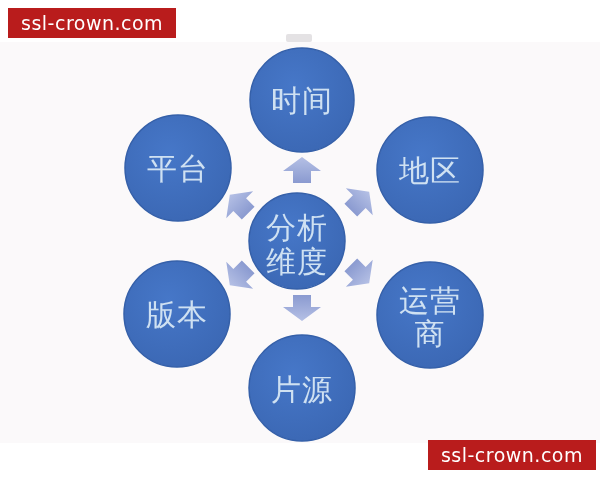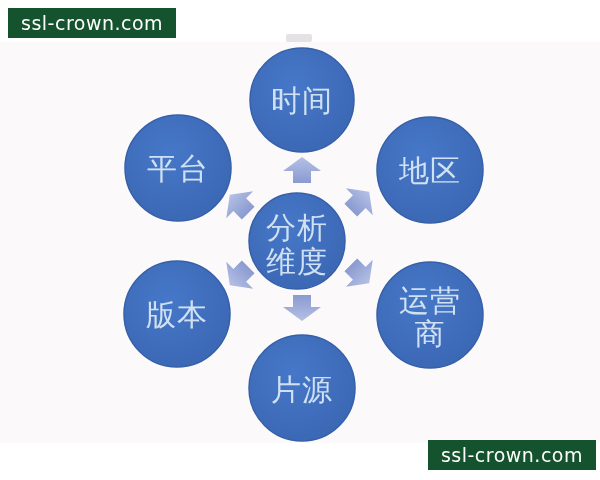--- a/index.html
+++ b/index.html
@@ -20,21 +20,21 @@
     width: 600px; height: 401px;
     background: #fbf9fa;
   }
   .diagram-svg {
     position: absolute;
     left: 0; top: 0;
     width: 600px; height: 480px;
   }
   .watermark {
     position: absolute;
-    background: #14532d;
+    background: #b91c1c;
     color: #ffffff;
     font-size: 19px;
     line-height: 30px;
     height: 30px;
     padding: 0 13px;
     letter-spacing: 0.5px;
     white-space: nowrap;
   }
   .watermark.top-left  { left: 8px;  top: 8px; }
   .watermark.bottom-right { right: 4px; bottom: 10px; }

